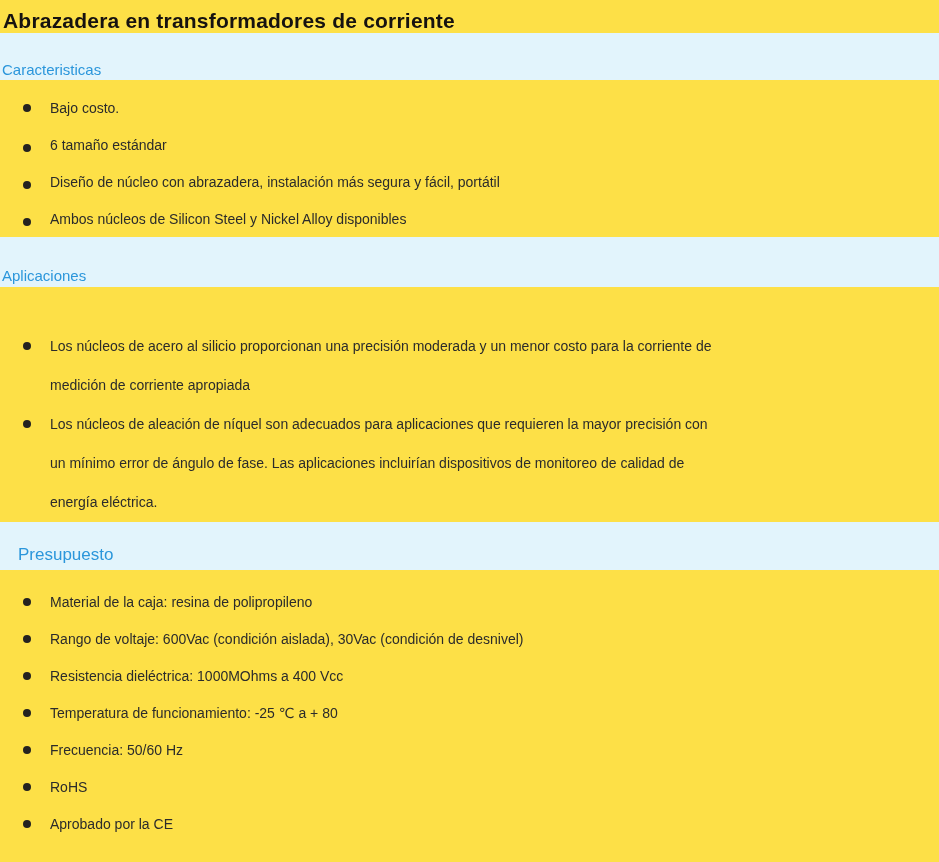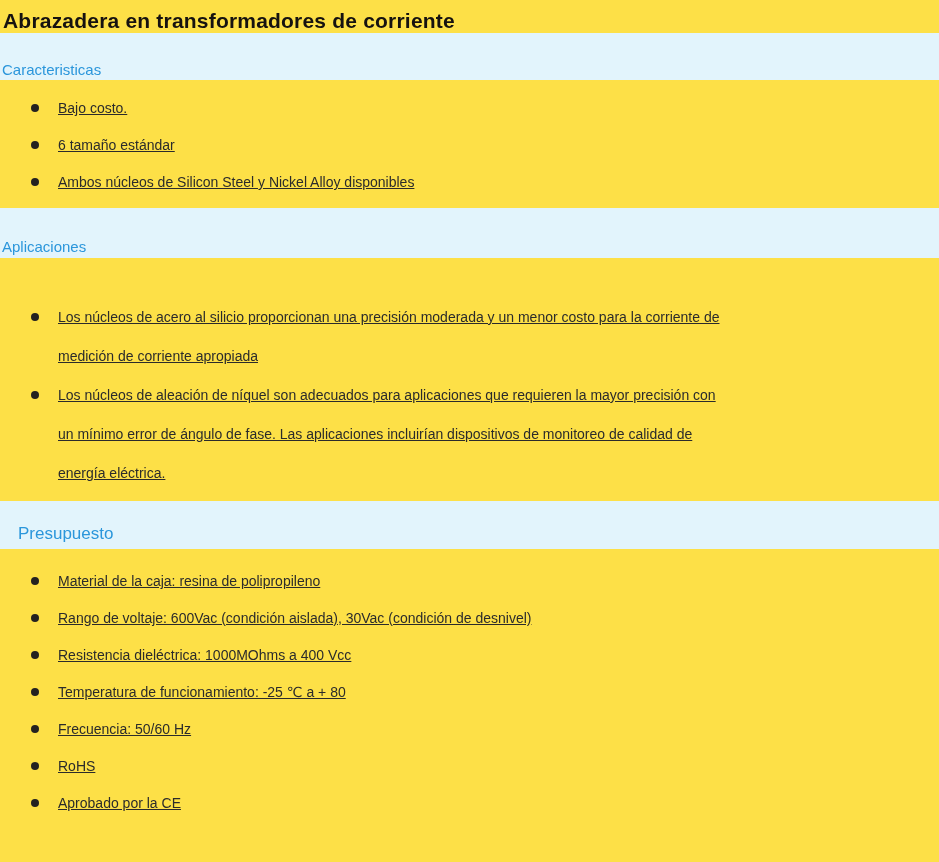--- a/index.html
+++ b/index.html
@@ -30,42 +30,41 @@
     color: var(--heading-blue, #2b96db);
     display: flex;
     align-items: flex-end;
     box-sizing: border-box;
     font-size: 15px;
   }
   .banner.b1 { height: 47px; padding: 0 14px 2px 2px; }
   .banner.b2 { height: 50px; margin-top: 4px; padding: 0 12px 3px 2px; }
   .banner.b3 { height: 48px; margin-top: -8px; padding: 0 4px 5px 18px; font-size: 17px; }
   ul.list {
-    margin: 16px;
+    margin: 8px;
     padding: 0;
     list-style: none;
-    text-decoration: underline;
   }
   .list li {
     display: flex;
     align-items: flex-start;
     padding-left: 15px;
   }
   .dot {
     width: 8px;
     height: 8px;
     border-radius: 50%;
     background: #242220;
     flex: none;
     margin-right: 19px;
   }
   ul.simple li { line-height: 20px; }
   ul.simple .dot { margin-top: 6px; }
   ul.l1 { margin-top: 18px; }
-  ul.l1 li + li { margin-top: 17px; }
+  ul.l1 li + li { margin-top: 17px; align-items: center; }
   ul.l3 { margin-top: 22px; }
   ul.l3 li + li { margin-top: 17px; }
   ul.para { margin-top: 40px; }
   ul.para li { line-height: 39px; }
   ul.para .dot { margin-top: 15px; }
   ul.para .txt {
     white-space: pre-line;
     max-width: 880px;
   }
 </style>
@@ -81,20 +80,24 @@
   </div>
 
   <ul class="list simple l1">
     <li>
       <span class="dot"></span>
       <span class="txt">Bajo costo.</span>
     </li>
     <li>
       <span class="dot"></span>
       <span class="txt">6 tamaño estándar</span>
+    </li>
+    <li>
+      <span class="dot"></span>
+      <span class="txt">Diseño de núcleo con abrazadera, instalación más segura y fácil, portátil</span>
     </li>
     <li>
       <span class="dot"></span>
       <span class="txt">Ambos núcleos de Silicon Steel y Nickel Alloy disponibles</span>
     </li>
   </ul>
 
   <div class="banner b2">
     <span>Aplicaciones</span>
   </div>

